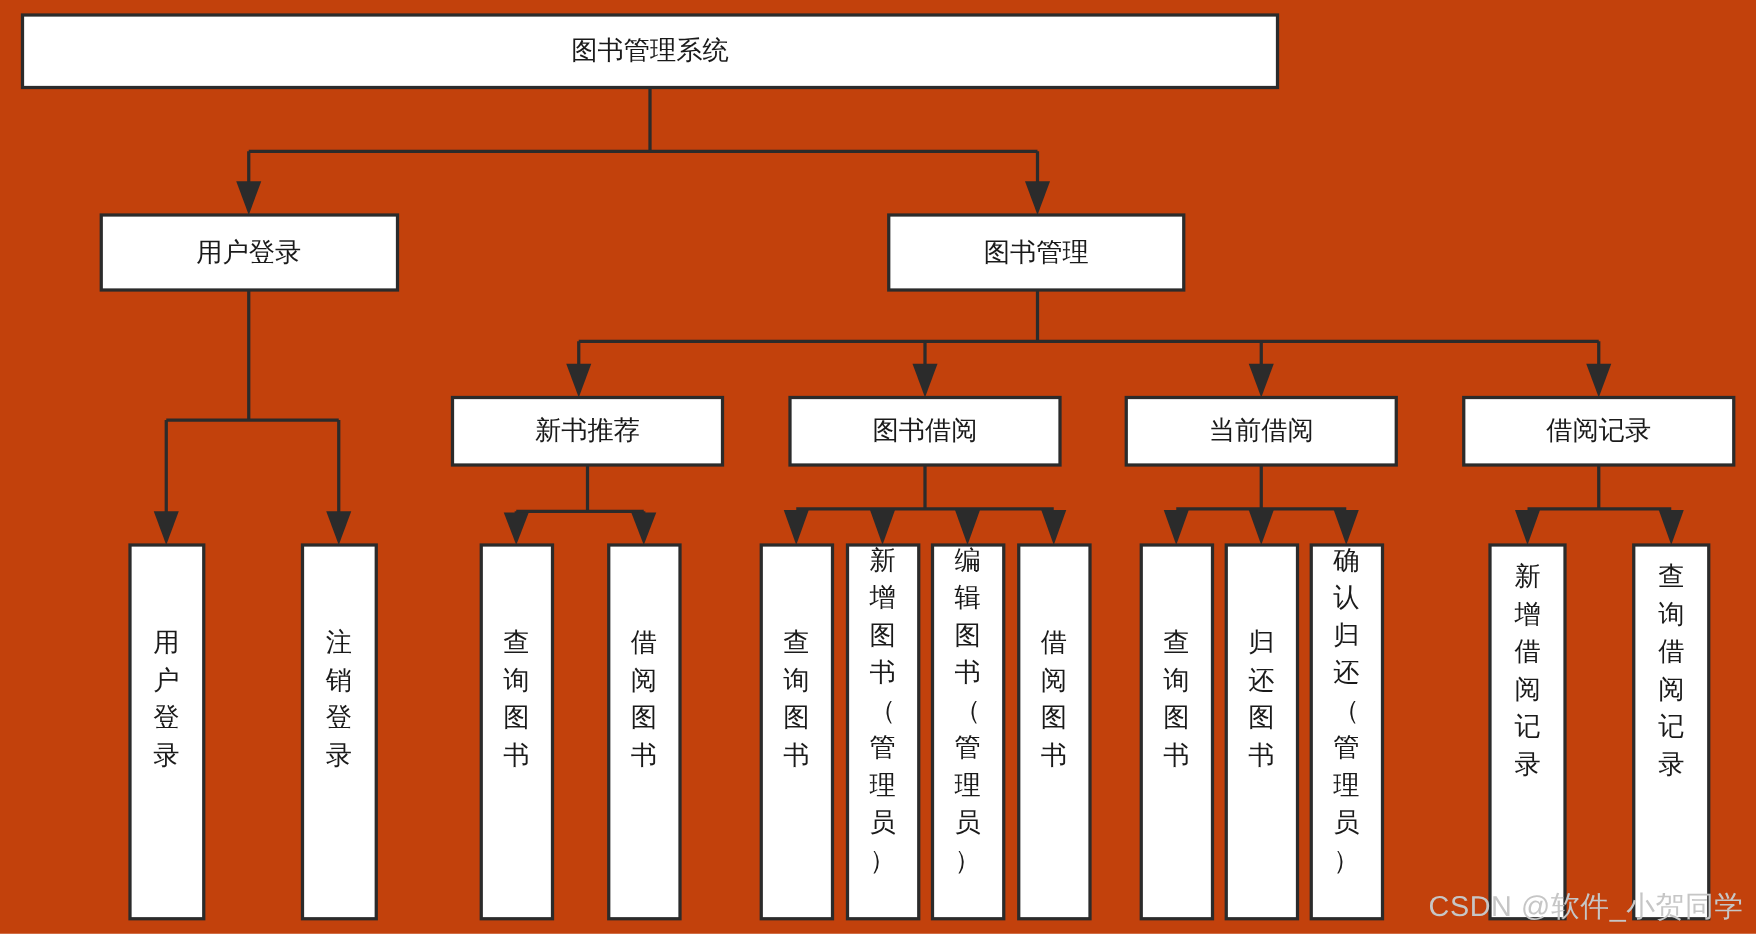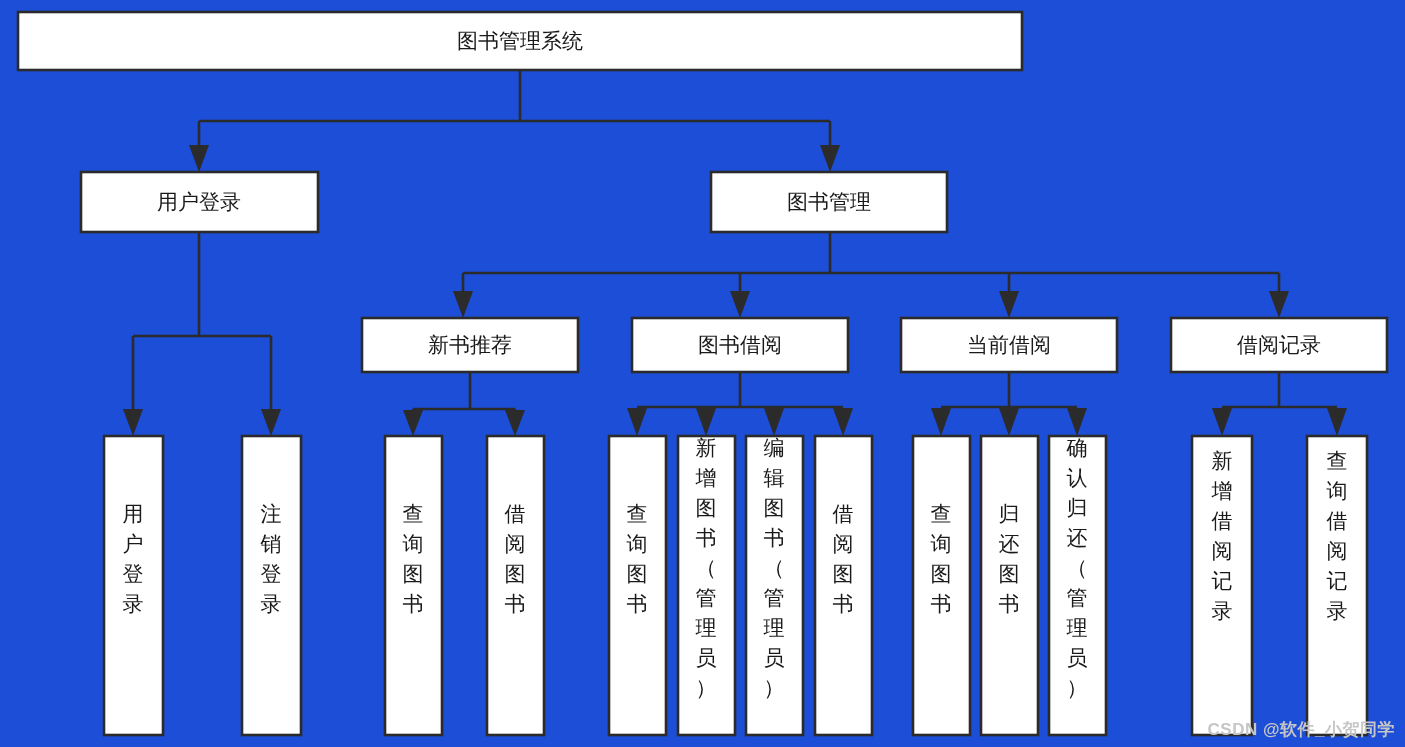--- a/index.html
+++ b/index.html
@@ -11,21 +11,21 @@
   body {
     width: 1405px;
     height: 747px;
     overflow: hidden;
     font-family: "Liberation Sans", "DejaVu Sans", sans-serif;
   }
   #diagram-root {
     position: relative;
     width: 1405px;
     height: 747px;
-    background: #1d4ed8;
+    background: #c2410c;
   }
   svg#flowchart {
     position: absolute;
     left: 0;
     top: 0;
     width: 1405px;
     height: 747px;
     display: block;
   }
   .node-box {
@@ -54,26 +54,25 @@
     font-family: "Liberation Sans", "DejaVu Sans", sans-serif;
     font-size: 21px;
     fill: #1a1a1a;
     text-anchor: middle;
   }
   .watermark {
     position: absolute;
     right: 10px;
     bottom: 6px;
     font-family: "Liberation Sans", "DejaVu Sans", sans-serif;
-    font-size: 17px;
+    font-size: 23px;
     color: #c6c6c6;
     letter-spacing: 0.5px;
     white-space: nowrap;
     user-select: none;
-    font-weight: bold;
   }
 </style>
 </head>
 <body>
 
 <div id="diagram-root">
 
   <svg id="flowchart" viewBox="0 0 1405 747">
 
     <g>

